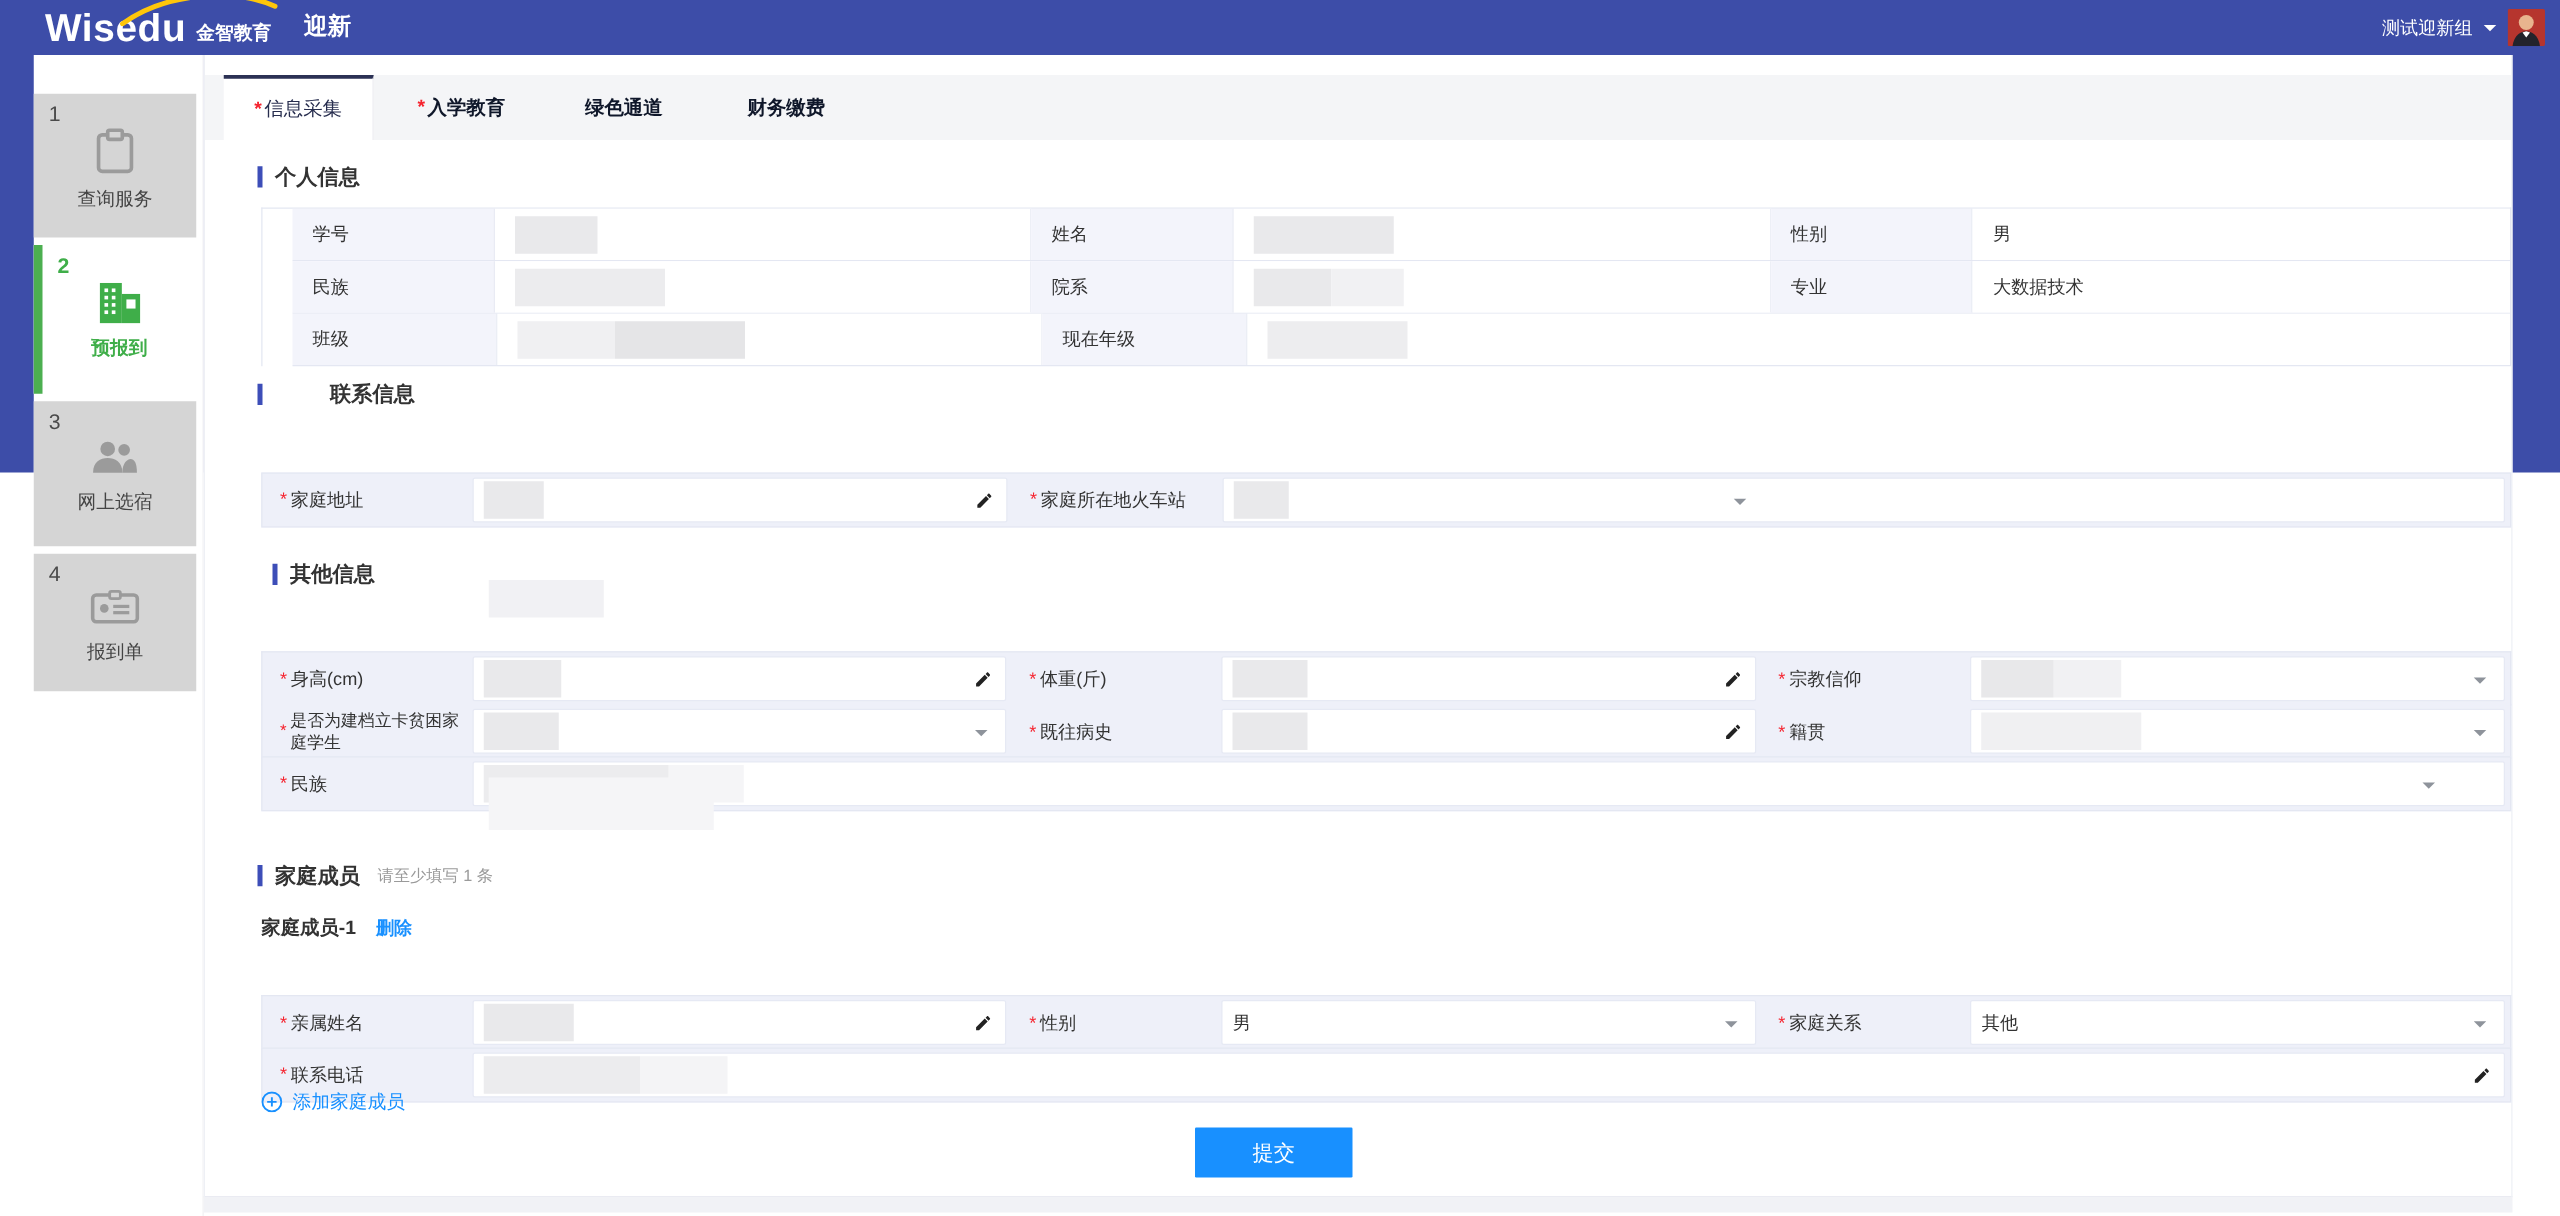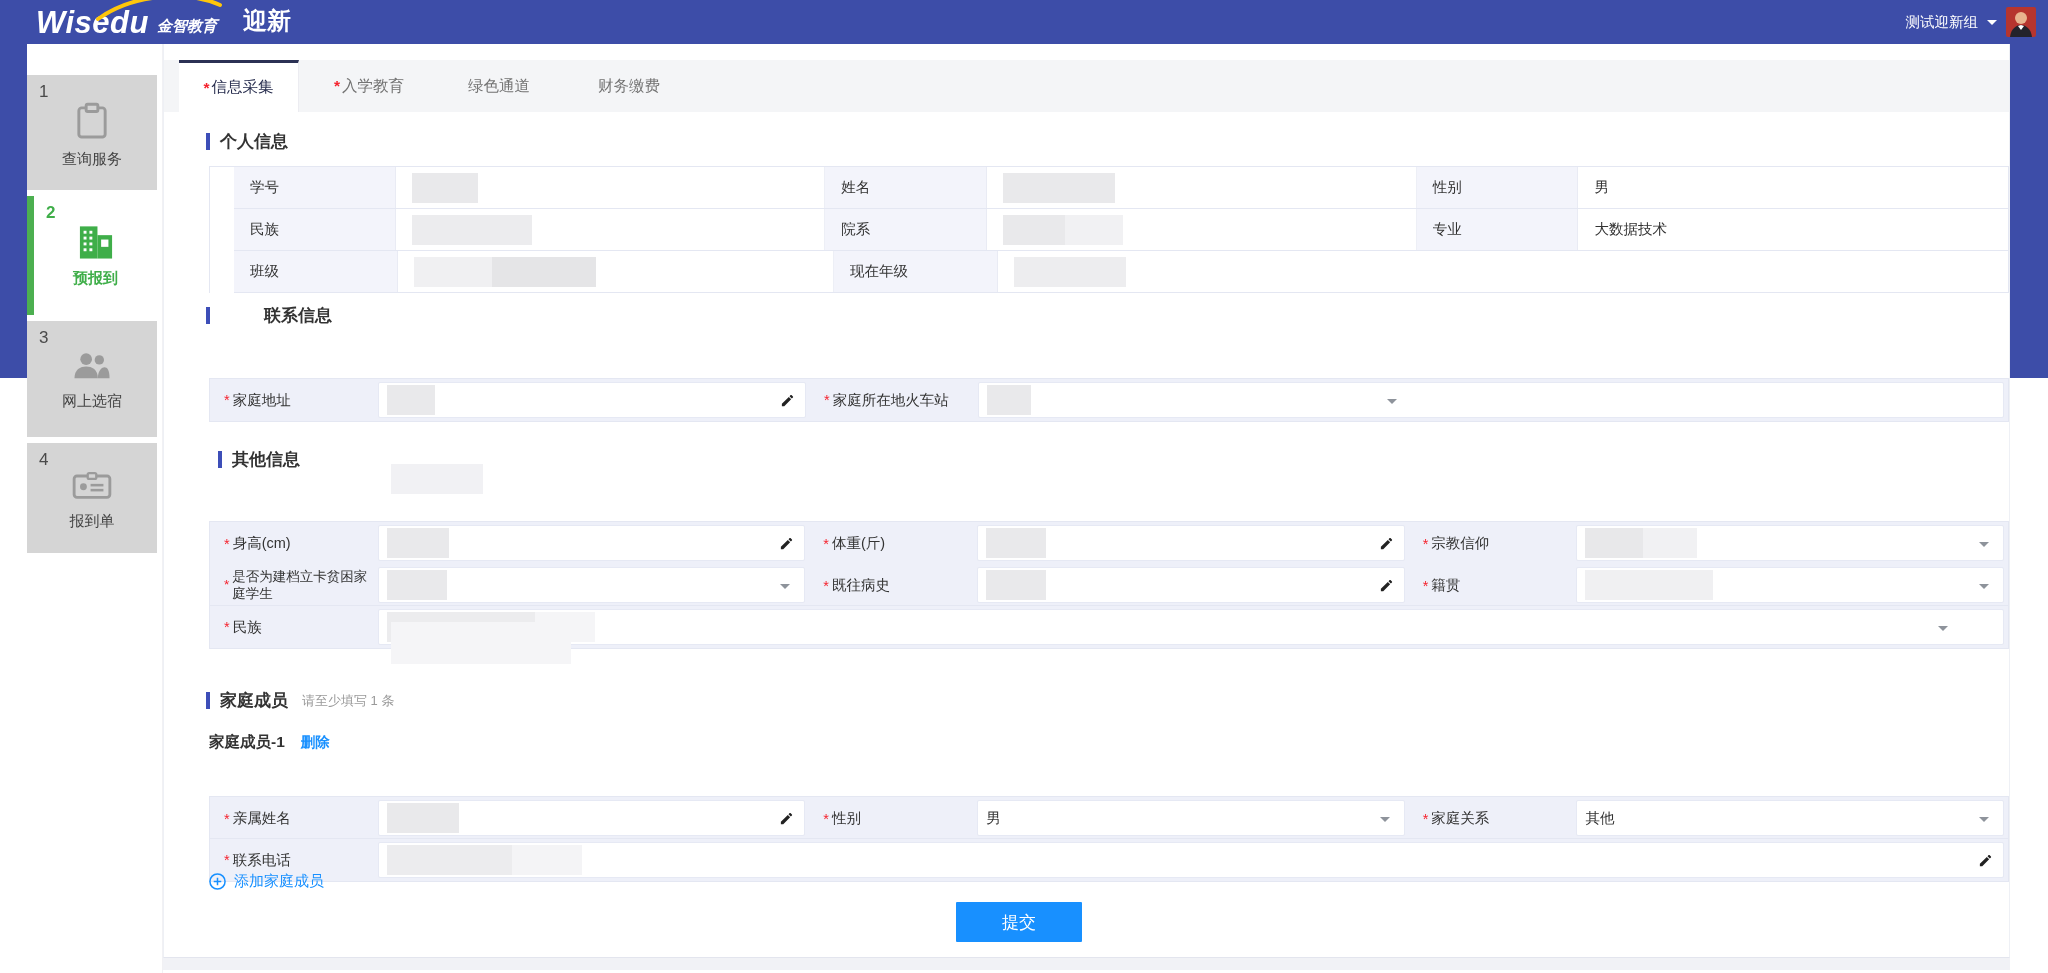--- a/index.html
+++ b/index.html
@@ -5,25 +5,25 @@
   * { margin:0; padding:0; box-sizing:border-box; }
   html,body { width:2048px; height:973px; }
   body {
     position:relative; overflow:hidden; background:#fff;
     font-family:"Liberation Sans","DejaVu Sans",sans-serif;
     color:#333; font-size:14px;
   }
   
   .banner { position:absolute; left:0; top:0; width:2048px; height:378px; background:#3d4da8; }
   .header { position:absolute; left:0; top:0; width:2048px; height:44px; display:flex; align-items:center; }
-  .logo { position:relative; margin-left:36px; display:flex; align-items:flex-end; color:#fff;font-style:italic; }
+  .logo { position:relative; margin-left:36px; display:flex; align-items:flex-end; color:#fff; }
   .logo-main { font-size:31px; font-weight:bold; letter-spacing:0.5px; line-height:1; }
   .logo-sub { font-size:15px; font-weight:bold; margin-left:8px; margin-bottom:2px; }
   .logo-swoosh { position:absolute; left:58px; top:-12px; }
-  .app-title { font-size:24px; font-weight:bold; color:#fff; margin-left:26px; margin-top:-2px; }
+  .app-title { font-size:19px; font-weight:bold; color:#fff; margin-left:26px; margin-top:-2px; }
   .header-right { position:absolute; right:12px; top:0; height:44px; display:flex; align-items:center; gap:9px; }
   .user-group { color:#fff; font-size:14.5px; cursor:pointer; }
   .chev { width:0; height:0; border:5px solid transparent; border-top-color:#fff; margin-top:5px; }
   .avatar { width:30px; height:30px; border-radius:2px; overflow:hidden; }
   
   .sidebar { position:absolute; left:27px; top:44px; width:136px; height:929px; background:#fff;
              border-right:1px solid #f1f1f4; }
   .step { position:absolute; left:0; width:130px; background:#d5d5d5; display:flex; flex-direction:column;
           align-items:center; cursor:pointer; }
   .step-num { position:absolute; left:12px; top:7px; font-size:17px; color:#4a4a4a; }
@@ -32,21 +32,21 @@
   .step.active { background:#fff; border-left:7px solid #4caf50; }
   .step.active .step-num { color:#3fae49; font-weight:bold; }
   .step.active .step-label { color:#3fae49; font-weight:bold; }
   
   .content { position:absolute; left:163px; top:44px; width:1847px; height:914px; background:#fff;
              border-left:1px solid #eef0f5; border-right:1px solid #eef0f5; border-bottom:1px solid #e3e5ee; }
   .understrip { position:absolute; left:163px; top:958px; width:1847px; height:12px; background:#f1f2f6; }
   
   .tabstrip { position:absolute; left:0; top:16px; width:100%; height:52px; background:#f4f5f7; display:flex; }
   .tab { width:120px; height:52px; display:flex; align-items:center; justify-content:center;
-         font-size:15.5px; color:#737373; cursor:pointer; }
+         font-size:15.5px; color:#0f172a; cursor:pointer;font-weight:bold; }
   .tab.req::before { content:"*"; color:#f5222d; margin-right:2px; font-weight:bold; }
   .tab.active { background:#fff; border-top:3px solid #2b3154; font-weight:normal; color:#272d4e;
                 border-right:1px solid #ececf1; margin-left:15px; }
   .tab:nth-child(2){ margin-left:28px; }
   .tab + .tab:not(.active){ margin-left:10px; }
   
   .sec-title { position:absolute; left:42px; display:flex; align-items:center; font-size:17px; font-weight:bold; color:#333; }
   .sec-bar { width:4px; height:17px; background:#3d4eb8; margin-right:10px; }
   .sec-note { font-size:13px; color:#9a9a9a; font-weight:normal; margin-left:14px; }
   

